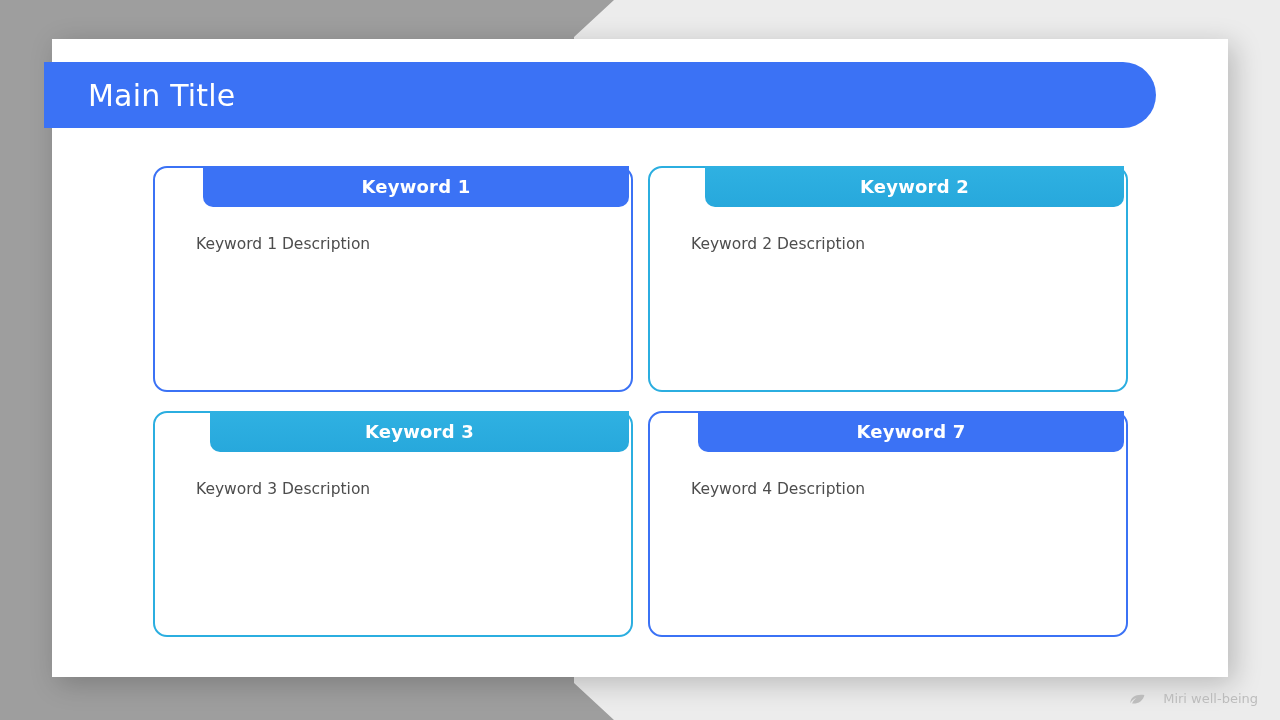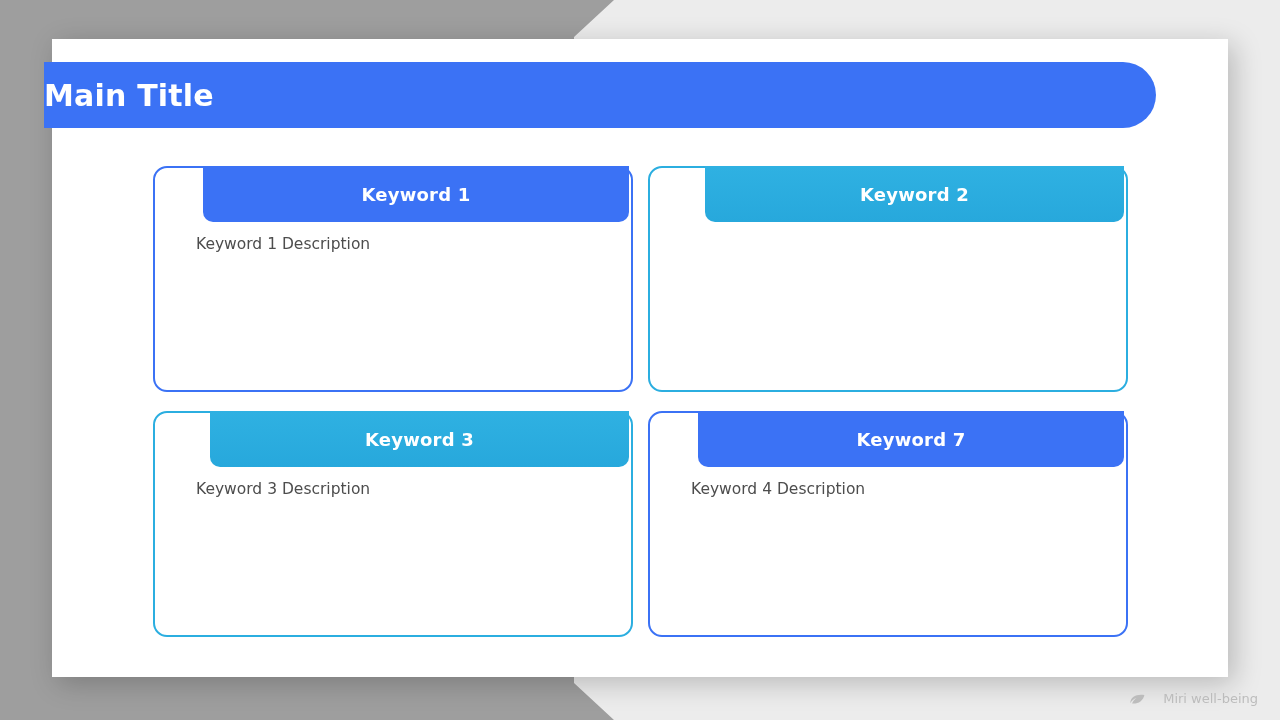--- a/index.html
+++ b/index.html
@@ -51,22 +51,23 @@
     width: 1112px;
     height: 66px;
     background: #3B72F5;
     border-radius: 0 33px 33px 0;
     display: flex;
     align-items: center;
   }
   #title-text {
     color: #ffffff;
     font-size: 30px;
-    font-weight: bold;
+    font-weight: normal;
     letter-spacing: 0.2px;
+    margin-left: 44px;
     white-space: nowrap;
   }
 
   
   #card-grid {
     position: absolute;
     left: 153px;
     top: 166px;
     width: 975px;
     height: 473px;
@@ -87,21 +88,21 @@
   }
   .kw-card.accent-cyan {
     border-color: #2BAEE0;
   }
 
   .kw-badge {
     position: absolute;
     top: -2px;
     left: 48px;
     right: 2px;
-    height: 56px;
+    height: 41px;
     background: #3B72F5;
     border-radius: 0 0 10px 10px;
     display: flex;
     align-items: center;
     justify-content: center;
     color: #ffffff;
     font-size: 18px;
     font-weight: bold;
     letter-spacing: 0.2px;
     text-align: right;
@@ -150,20 +151,21 @@
 
 <div id="card-grid">
 
   <div class="kw-card">
     <div class="kw-badge">Keyword 1</div>
     <div class="kw-desc">Keyword 1 Description</div>
   </div>
 
   <div class="kw-card accent-cyan">
     <div class="kw-badge">Keyword 2</div>
+    <div class="kw-desc">Keyword 2 Description</div>
   </div>
 
   <div class="kw-card accent-cyan">
     <div class="kw-badge">Keyword 3</div>
     <div class="kw-desc">Keyword 3 Description</div>
   </div>
 
   <div class="kw-card">
     <div class="kw-badge">Keyword 7</div>
     <div class="kw-desc">Keyword 4 Description</div>

